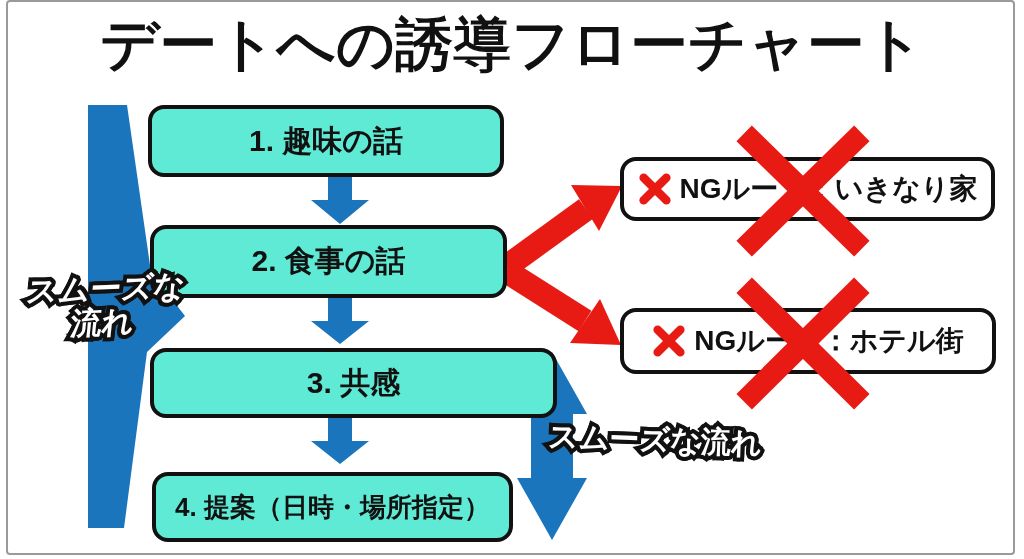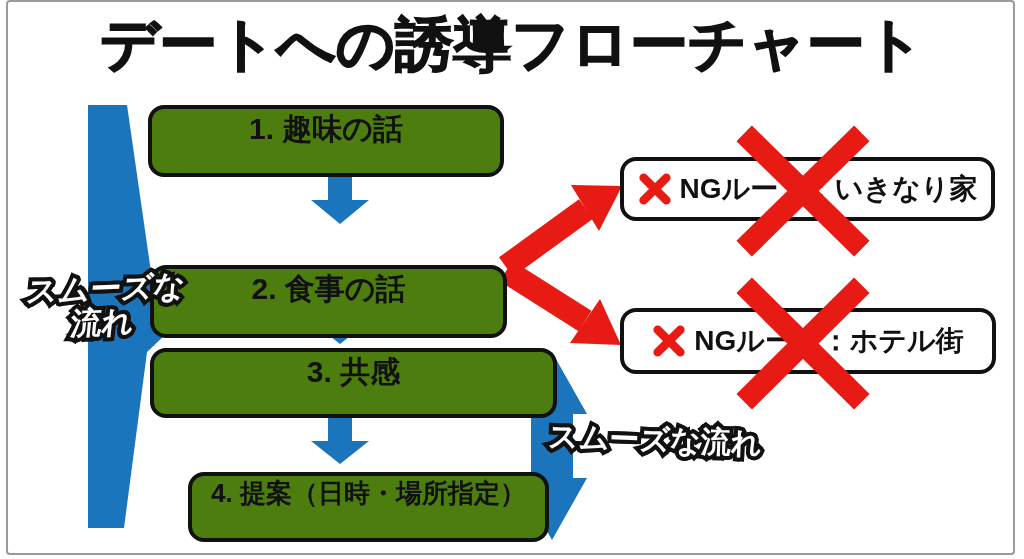--- a/index.html
+++ b/index.html
@@ -2,33 +2,33 @@
 <html style="--flow-blue: #1b75bc; --alert-red: #e81a14; --box-border: #111111; --frame-gray: #9a9a9a;"><head>
 <meta charset="utf-8">
 <style>
   html,body{margin:0;padding:0;width:1024px;height:559px;overflow:hidden;background:#fff;}
   body{font-family:"Liberation Sans","DejaVu Sans",sans-serif;position:relative;}
 
   .frame{position:absolute;left:6px;top:0;width:1005px;height:551px;
          border:2px solid var(--frame-gray,#9a9a9a);border-radius:4px;pointer-events:none;}
 
   .page-title{position:absolute;left:0;top:6px;width:1024px;text-align:center;
-      font-size:58px;font-weight:700;color:#111;letter-spacing:0px;
+      font-size:58px;font-weight:400;color:#111;letter-spacing:0px;
       -webkit-text-stroke:1.5px #111;}
 
   svg.layer{position:absolute;left:0;top:0;pointer-events:none;}
   #bg-layer{z-index:1;}
   #fg-layer{z-index:6;}
   .blue-shape{fill:var(--flow-blue,#1b75bc);}
   .red-shaft{stroke:var(--alert-red,#e81a14);stroke-width:24;}
   .red-head{fill:var(--alert-red,#e81a14);}
   .big-x{stroke:var(--alert-red,#e81a14);stroke-width:22;stroke-linecap:square;}
 
-  .flow-box{position:absolute;background:#4d7c0f;border:4px solid var(--box-border,#111);
-      border-radius:16px;display:flex;justify-content:center;
+  .flow-box{position:absolute;background:#5eead4;border:4px solid var(--box-border,#111);
+      border-radius:16px;display:flex;align-items:center;justify-content:center;
       z-index:3;box-sizing:border-box;}
   .flow-box .box-label{font-size:30px;font-weight:bold;color:#111;white-space:nowrap;}
   #step-4 .box-label{font-size:26px;}
 
   .ng-box{position:absolute;background:#fff;border:4px solid var(--box-border,#111);
       border-radius:16px;display:flex;align-items:center;justify-content:center;
       gap:8px;z-index:3;box-sizing:border-box;padding:0 8px;}
   .ng-box .box-label{font-size:28px;font-weight:bold;color:#111;white-space:nowrap;}
   .ng-cross{flex:0 0 auto;}
   .ng-cross line{stroke:var(--alert-red,#e81a14);stroke-width:9;stroke-linecap:round;}
@@ -63,27 +63,27 @@
   </g>
   <g>
     <line class="red-shaft" x1="506" y1="271" x2="585" y2="321"></line>
     <polygon class="red-head" points="621,345 570,343 600,299"></polygon>
   </g>
 </svg>
 
 <div class="flow-box" id="step-1" style="left:148px;top:105px;width:356px;height:72px;">
   <span class="box-label">1. 趣味の話</span>
 </div>
-<div class="flow-box" id="step-2" style="left:150px;top:225px;width:357px;height:73px;margin-top:40px;">
+<div class="flow-box" id="step-2" style="left:150px;top:225px;width:357px;height:73px;">
   <span class="box-label">2. 食事の話</span>
 </div>
 <div class="flow-box" id="step-3" style="left:150px;top:348px;width:407px;height:70px;">
   <span class="box-label">3. 共感</span>
 </div>
-<div class="flow-box" id="step-4" style="left:152px;top:472px;width:361px;height:70px;margin-left:36px;">
+<div class="flow-box" id="step-4" style="left:152px;top:472px;width:361px;height:70px;">
   <span class="box-label">4. 提案（日時・場所指定）</span>
 </div>
 
 <div class="ng-box" id="ng-1" style="left:620px;top:157px;width:375px;height:64px;">
   <svg class="ng-cross" width="34" height="34" viewBox="0 0 36 36">
     <line x1="6" y1="6" x2="30" y2="30"></line>
       <line x1="30" y1="6" x2="6" y2="30"></line>
   </svg>
   <span class="box-label">NGルート：いきなり家</span>
 </div>

